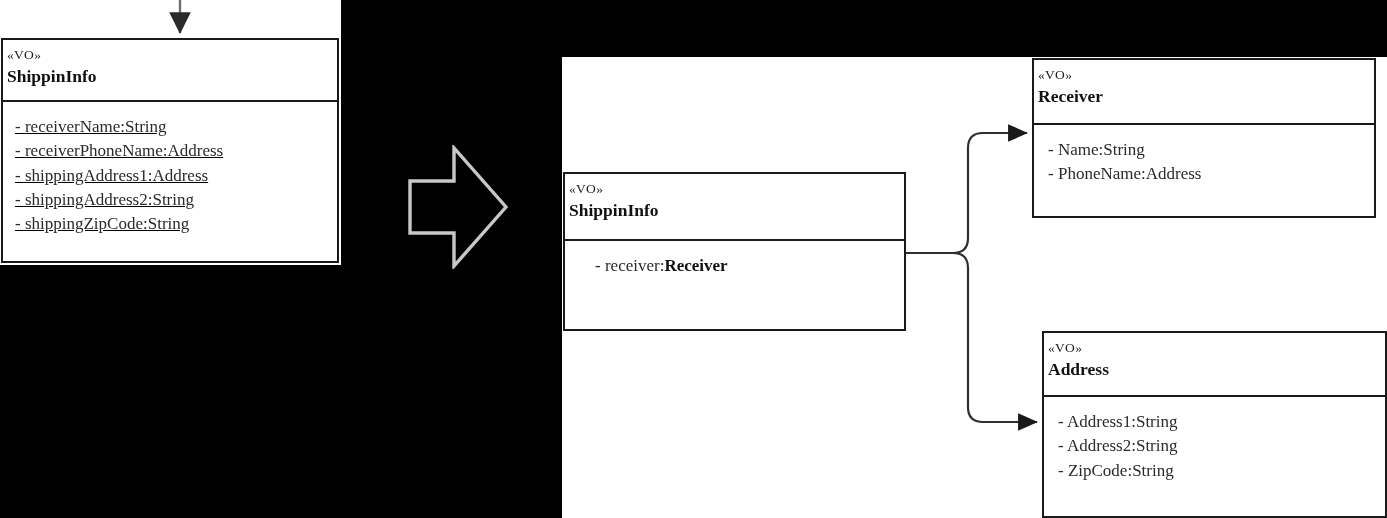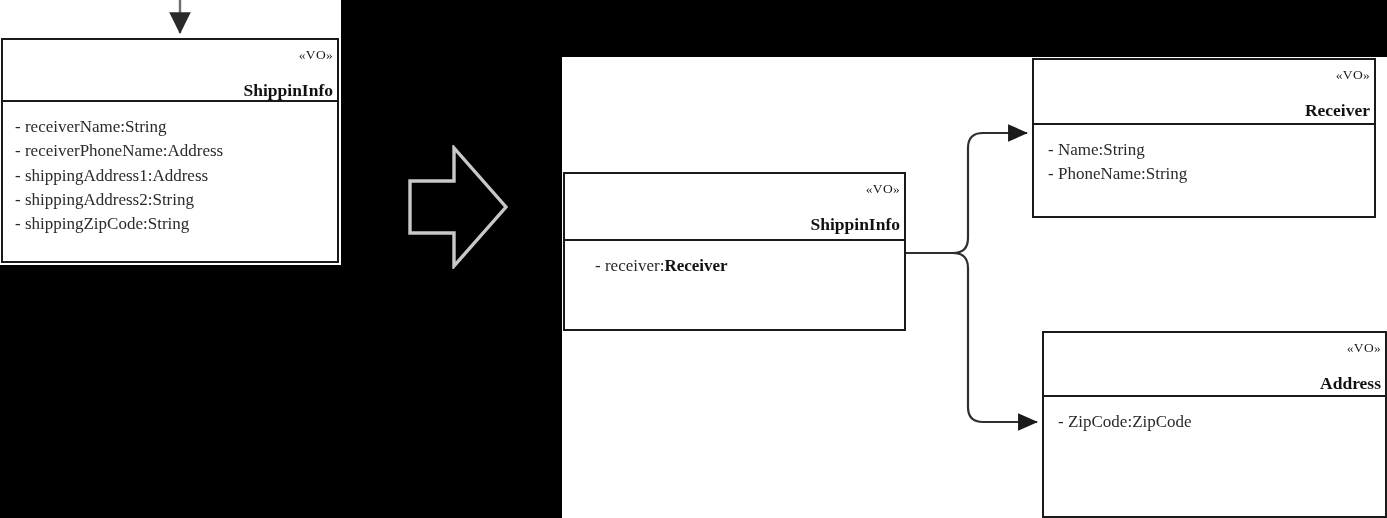--- a/index.html
+++ b/index.html
@@ -27,55 +27,55 @@
 
   
   .uml-class {
     position: absolute;
     background: #ffffff;
     border: 2px solid #1a1a1a;
     box-sizing: border-box;
   }
   .uml-header {
     box-sizing: border-box;
-    text-align: right;
+    text-align: left;
     padding: 7px 4px 9px 4px;
     border-bottom: 2px solid #1a1a1a;
   }
   .stereotype {
     display: block;
     font-size: 13.5px;
     color: #1a1a1a;
     letter-spacing: 0.3px;
     line-height: 1.25;
   }
   .class-name {
     display: block;
     font-size: 17.5px;
     font-weight: bold;
     color: #111111;
     line-height: 1.3;
-    margin-top: 15px;
+    margin-top: 1px;
   }
   .uml-attrs {
     box-sizing: border-box;
     padding: 13px 0 10px 12px;
   }
   .attr {
     font-size: 17px;
     color: #2a2a2a;
     line-height: 24.3px;
     white-space: nowrap;
   }
   .attr .atype-bold { font-weight: bold; color: #111111; }
 
   
   #class-shippininfo-old { left: 1px;    top: 38px;  width: 338px; height: 225px; }
   #class-shippininfo-old .uml-header { height: 62px; }
-  #class-shippininfo-old .uml-attrs  { height: 115px; }
+  #class-shippininfo-old .uml-attrs  { height: 115px; text-decoration: underline; }
 
   #class-shippininfo-new { left: 563px;  top: 172px; width: 343px; height: 159px; }
   #class-shippininfo-new .uml-header { height: 67px; }
   #class-shippininfo-new .uml-attrs  { height: 88px; padding-left: 30px; }
 
   #class-receiver { left: 1032px; top: 58px;  width: 344px; height: 160px; }
   #class-receiver .uml-header { height: 65px; }
   #class-receiver .uml-attrs  { height: 117px; padding-left: 14px; }
 
   #class-address  { left: 1042px; top: 331px; width: 345px; height: 187px; }
@@ -146,33 +146,39 @@
   <div class="uml-class" id="class-receiver">
     <div class="uml-header">
       <span class="stereotype">«VO»</span>
       <span class="class-name">Receiver</span>
     </div>
     <div class="uml-attrs">
       <div class="attr">
         <span>- </span><span>Name:String</span>
       </div>
       <div class="attr">
-        <span>- </span><span>PhoneName:String</span>
+        <span>- </span><span>PhoneName:Address</span>
       </div>
     </div>
   </div>
 
   <div class="uml-class" id="class-address">
     <div class="uml-header">
       <span class="stereotype">«VO»</span>
       <span class="class-name">Address</span>
     </div>
     <div class="uml-attrs">
       <div class="attr">
-        <span>- </span><span>ZipCode:ZipCode</span>
+        <span>- </span><span>Address1:String</span>
+      </div>
+      <div class="attr">
+        <span>- </span><span>Address2:String</span>
+      </div>
+      <div class="attr">
+        <span>- </span><span>ZipCode:String</span>
       </div>
     </div>
   </div>
 
   <svg id="connectors" viewBox="0 0 1387 518">
     <defs>
       <marker id="arrowhead-dark" markerWidth="9" markerHeight="8" refX="8.6" refY="4" orient="auto">
         <path d="M0,0 L9,4 L0,8 Z" fill="#1a1a1a"></path>
       </marker>
       <marker id="arrowhead-gray" markerWidth="9" markerHeight="9" refX="8.6" refY="4.5" orient="auto">

